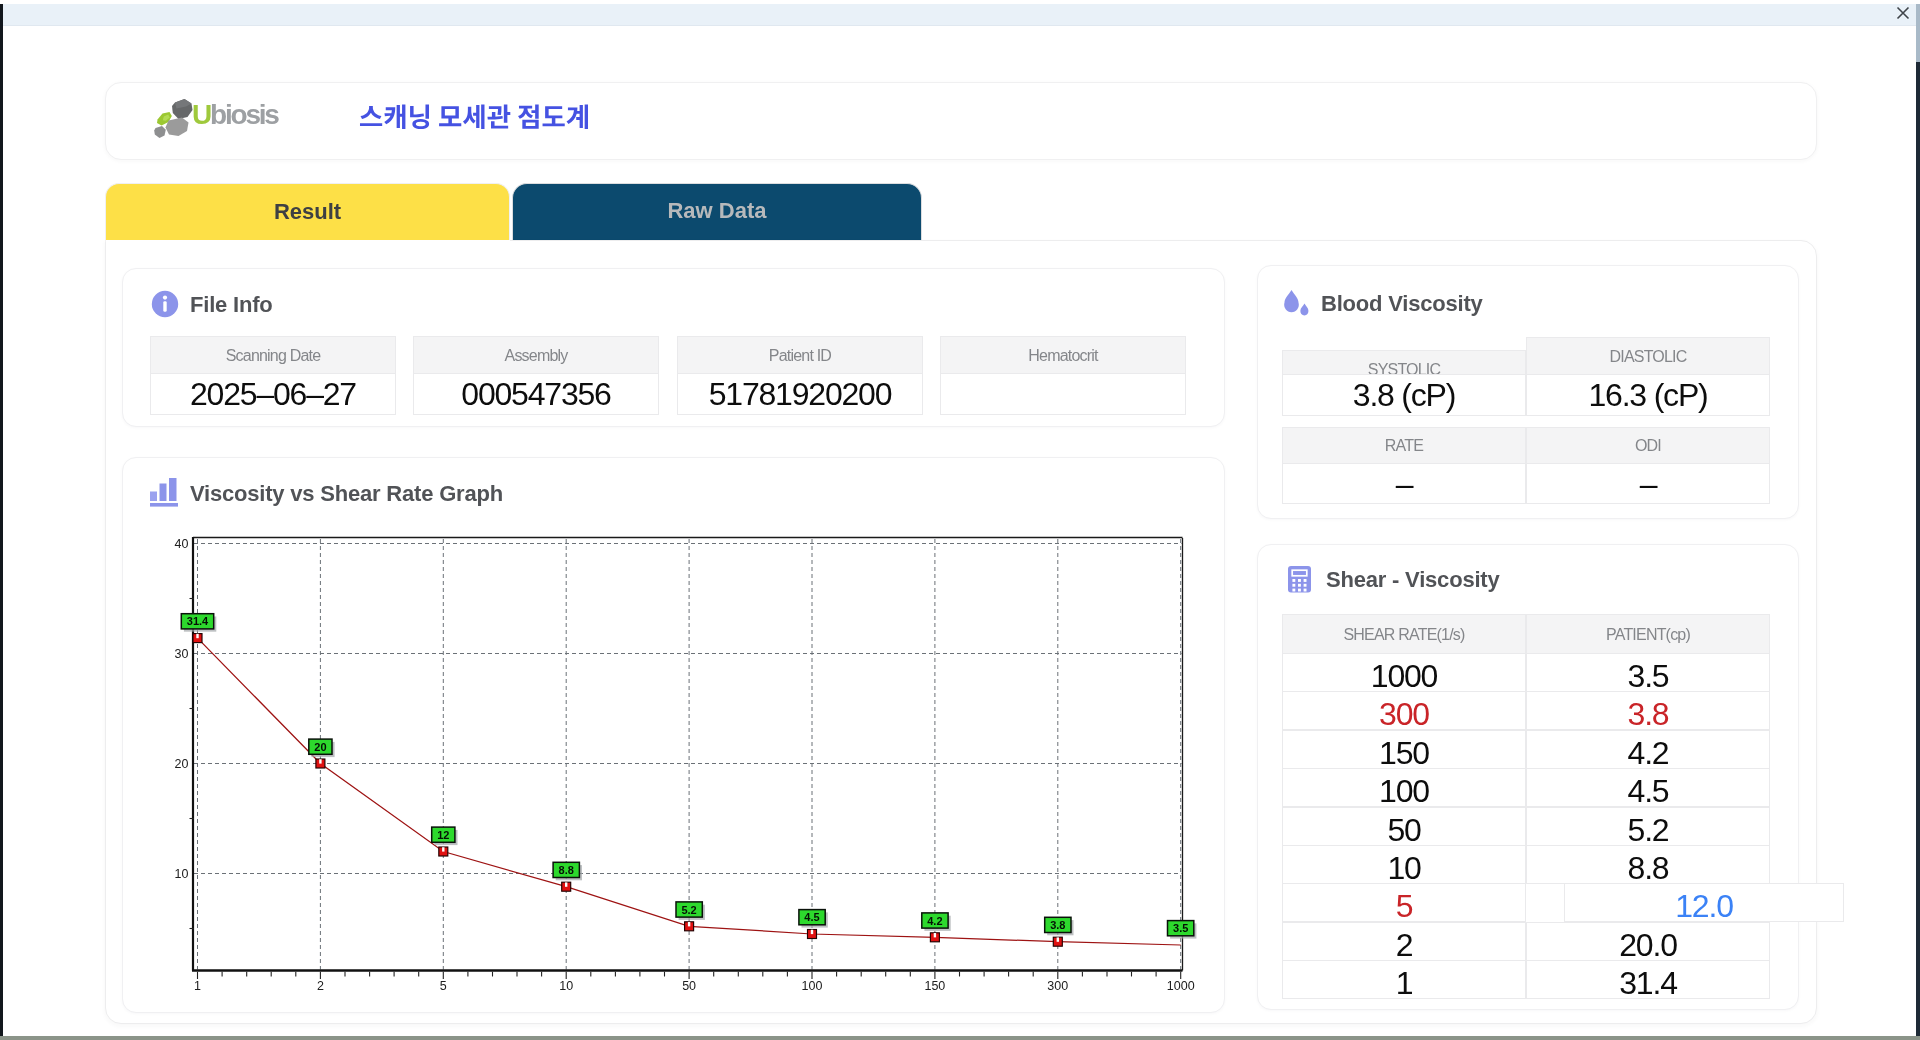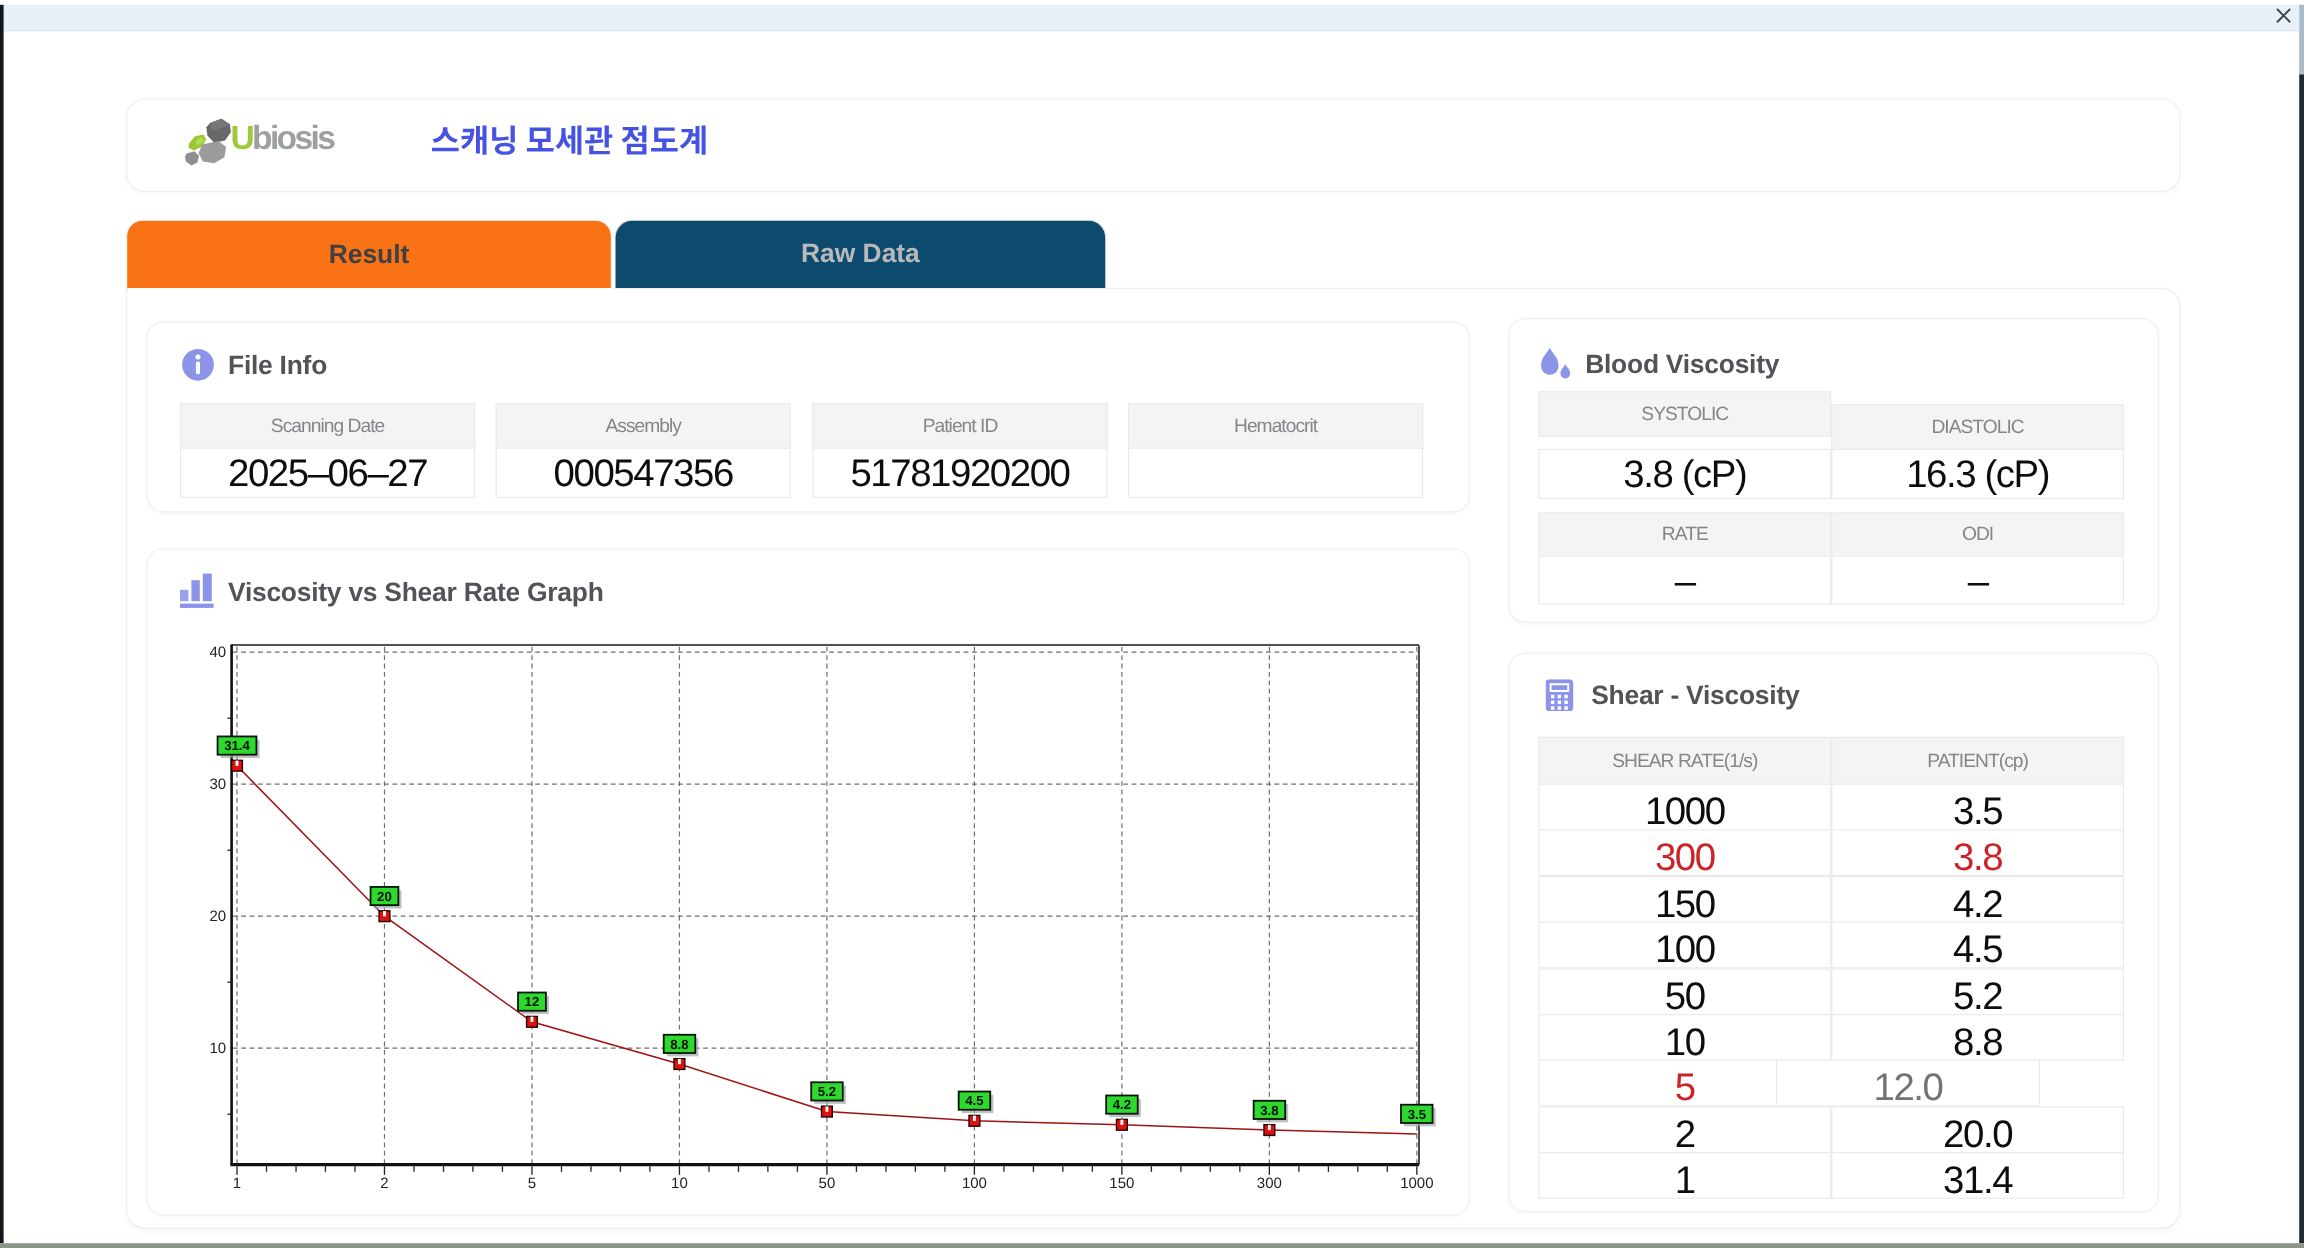--- a/index.html
+++ b/index.html
@@ -16,21 +16,21 @@
 #edgeRthumb { position:absolute; left:1916px; top:4px; width:4px; height:58px; background:#a9bac8; }
 #edgeRtrack { position:absolute; left:1916px; top:62px; width:4px; height:974px; background:#1e2a36; }
 #edgeB { position:absolute; left:0; top:1036px; width:1920px; height:4px; background:#8b9489; }
 
 #hdrcard { position:absolute; left:105px; top:82px; width:1712px; height:78px; background:#fff; border:1px solid #f0f0f1; border-radius:16px; box-shadow:0 1px 4px rgba(40,40,60,0.04); }
 #logotext { position:absolute; left:192px; top:99px; font-size:28px; font-weight:bold; letter-spacing:-2.2px; color:#9da0a3; }
 #logotext .u { color:#9fc93c; }
 
 #tabraw { position:absolute; left:512px; top:183px; width:410px; height:57px; background:#0c4a6e; border:1px solid #dcdddf; border-bottom:none; border-radius:15px 15px 0 0; text-align:center; line-height:54px; font-weight:bold; font-size:22px; color:#b7b9bb; }
 #panel { position:absolute; left:105px; top:240px; width:1712px; height:784px; background:#fff; border:1px solid #ededee; border-radius:0 16px 16px 16px; box-shadow:0 2px 5px rgba(40,40,60,0.04); }
-#tabresult { position:absolute; left:105px; top:183px; width:405px; height:59px; background:#f97316; border:1px solid #f0f0f1; border-bottom:none; border-radius:14px 14px 0 0; text-align:center; line-height:56px; font-weight:bold; font-size:22px; color:#3e4043; z-index:3; }
+#tabresult { position:absolute; left:105px; top:183px; width:405px; height:59px; background:#fde047; border:1px solid #f0f0f1; border-bottom:none; border-radius:14px 14px 0 0; text-align:center; line-height:56px; font-weight:bold; font-size:22px; color:#3e4043; z-index:3; }
 #tabresult:after { content:""; position:absolute; left:0; bottom:-2px; width:404px; height:4px; background:#fff; }
 
 .hcell { position:absolute; background:#f4f4f5; border:1px solid #eaeaec; text-align:center; }
 .vcell { position:absolute; background:#fff; border:1px solid #eaeaec; text-align:center; }
 </style>
 </head>
 <body>
 <div id="topbar"></div>
 <svg class="abs" style="left:1896px;top:6px" width="14" height="14" viewBox="0 0 14 14">
     <path d="M1.5 1.5 L12.5 12.5 M12.5 1.5 L1.5 12.5" stroke="#3f444a" stroke-width="1.6" fill="none"></path>
@@ -237,21 +237,21 @@
 <rect x="1167.5" y="920.6" width="26.3" height="15.2" fill="#2dd92d" stroke="#0a120a" stroke-width="1.5"></rect>
 <text x="1180.7" y="932.2" text-anchor="middle" font-family="Liberation Sans, sans-serif" font-size="11" font-weight="bold" fill="#051005">3.5</text>
 </svg>
 
 <div class="card" style="left:1257px;top:265px;width:542px;height:254px"></div>
 <svg class="abs" style="left:1282px;top:288px;z-index:2" width="32" height="32" viewBox="0 0 32 32">
  <path d="M9.5 2 C12.5 7.2 16.5 10.2 16.5 14.6 A7.3 7.6 0 1 1 2.5 14.6 C2.5 10.2 6.5 7.2 9.5 2 Z" fill="#8c94ea"></path>
  <path d="M22.5 15.5 C24.2 18.4 26.4 20.1 26.4 22.6 A4.05 4.2 0 1 1 18.4 22.6 C18.4 20.1 20.8 18.4 22.5 15.5 Z" fill="#8c94ea"></path>
 </svg>
 <div class="ctitle" style="left:1321px;top:291px">Blood Viscosity</div>
-<div class="hcell glabel" style="left:1282px;top:326px;width:244px;height:38px;line-height:37px;;z-index:2">SYSTOLIC</div>
+<div class="hcell glabel" style="left:1282px;top:350px;width:244px;height:38px;line-height:37px;;z-index:2">SYSTOLIC</div>
 <div class="hcell glabel" style="left:1526px;top:337px;width:244px;height:38px;line-height:37px;;z-index:2">DIASTOLIC</div>
 <div class="vcell mono" style="left:1282px;top:374px;width:244px;height:42px;line-height:41px;;z-index:2">3.8 (cP)</div>
 <div class="vcell mono" style="left:1526px;top:374px;width:244px;height:42px;line-height:41px;;z-index:2">16.3 (cP)</div>
 <div class="hcell glabel" style="left:1282px;top:427px;width:244px;height:37px;line-height:36px;;z-index:2">RATE</div>
 <div class="hcell glabel" style="left:1526px;top:427px;width:244px;height:37px;line-height:36px;;z-index:2">ODI</div>
 <div class="vcell mono" style="left:1282px;top:463px;width:244px;height:41px;line-height:40px;;z-index:2">–</div>
 <div class="vcell mono" style="left:1526px;top:463px;width:244px;height:41px;line-height:40px;;z-index:2">–</div>
 
 <div class="card" style="left:1257px;top:544px;width:542px;height:466px"></div>
 <svg class="abs" style="left:1288px;top:566px;z-index:2" width="24" height="27" viewBox="0 0 24 27">
@@ -278,17 +278,17 @@
 <div class="vcell mono" style="left:1526px;top:691px;width:244px;height:39px;line-height:44px;color:#c92428;z-index:2">3.8</div>
 <div class="vcell mono" style="left:1282px;top:730px;width:244px;height:39px;line-height:44px;;z-index:2">150</div>
 <div class="vcell mono" style="left:1526px;top:730px;width:244px;height:39px;line-height:44px;;z-index:2">4.2</div>
 <div class="vcell mono" style="left:1282px;top:768px;width:244px;height:39px;line-height:44px;;z-index:2">100</div>
 <div class="vcell mono" style="left:1526px;top:768px;width:244px;height:39px;line-height:44px;;z-index:2">4.5</div>
 <div class="vcell mono" style="left:1282px;top:807px;width:244px;height:39px;line-height:44px;;z-index:2">50</div>
 <div class="vcell mono" style="left:1526px;top:807px;width:244px;height:39px;line-height:44px;;z-index:2">5.2</div>
 <div class="vcell mono" style="left:1282px;top:845px;width:244px;height:39px;line-height:44px;;z-index:2">10</div>
 <div class="vcell mono" style="left:1526px;top:845px;width:244px;height:39px;line-height:44px;;z-index:2">8.8</div>
 <div class="vcell mono" style="left:1282px;top:883px;width:244px;height:39px;line-height:44px;color:#c92428;z-index:2">5</div>
-<div class="vcell mono" style="left:1480px;top:883px;width:220px;height:39px;line-height:44px;color:#737373;z-index:2">12.0</div>
+<div class="vcell mono" style="left:1564px;top:883px;width:280px;height:39px;line-height:44px;color:#3b82f6;z-index:2">12.0</div>
 <div class="vcell mono" style="left:1282px;top:922px;width:244px;height:39px;line-height:44px;;z-index:2">2</div>
 <div class="vcell mono" style="left:1526px;top:922px;width:244px;height:39px;line-height:44px;;z-index:2">20.0</div>
 <div class="vcell mono" style="left:1282px;top:960px;width:244px;height:39px;line-height:44px;;z-index:2">1</div>
 <div class="vcell mono" style="left:1526px;top:960px;width:244px;height:39px;line-height:44px;;z-index:2">31.4</div>
 
 </body></html>

